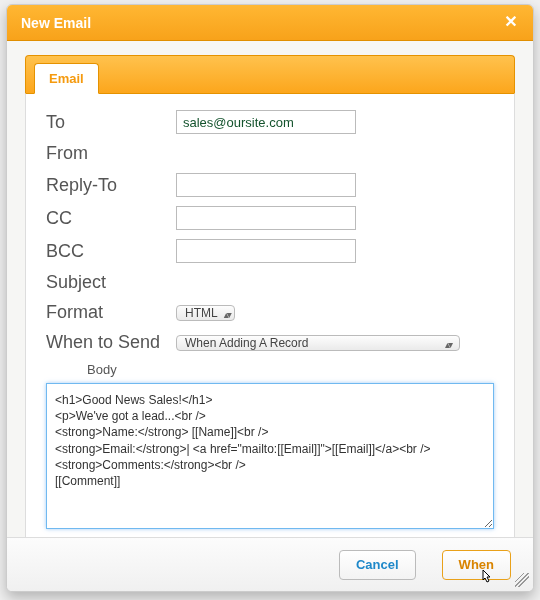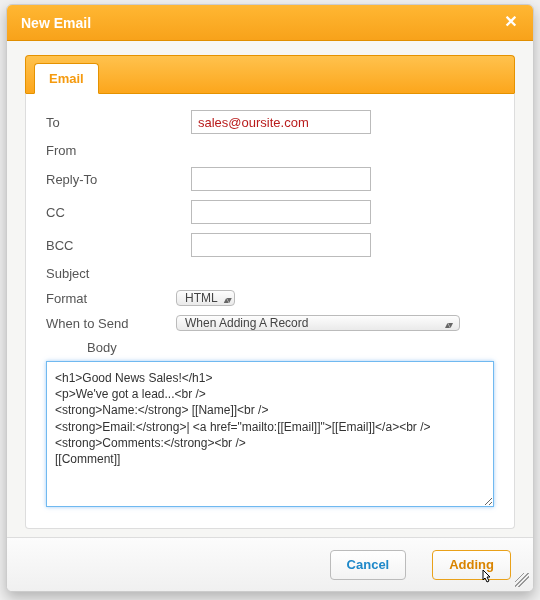--- a/index.html
+++ b/index.html
@@ -89,31 +89,30 @@
     padding: 16px 20px 18px;
   }
   .row {
     display: flex;
     align-items: center;
     margin-bottom: 9px;
   }
   .row .lbl {
     width: 130px;
     color: #555;
-    font-size: 13px;
+    font-size: 18px;
   }
   .row input[type=text] {
     width: 180px;
     height: 24px;
     border: 1px solid #bbb;
     padding: 0 6px;
     font-size: 13px;
-    color: #b91c1c;
+    color: #14532d;
     background: #fff;
-    margin-left: 15px;
   }
   .select-wrap {
     display: inline-flex;
     align-items: flex-end;
     background: linear-gradient(#fdfdfd,#eaeaea);
     border: 1px solid #bbb;
     border-radius: 4px;
     height: 16px;
     padding: 0 4px 0 8px;
     font-size: 12px;
@@ -265,21 +264,21 @@
 &lt;p&gt;We've got a lead...&lt;br /&gt;
 &lt;strong&gt;Name:&lt;/strong&gt; [[Name]]&lt;br /&gt;
 &lt;strong&gt;Email:&lt;/strong&gt;| &lt;a href="mailto:[[Email]]"&gt;[[Email]]&lt;/a&gt;&lt;br /&gt;
 &lt;strong&gt;Comments:&lt;/strong&gt;&lt;br /&gt;
 [[Comment]]</textarea>
     </div>
   </div>
 
   <div class="footer">
     <div class="btn">Cancel</div>
-    <div class="btn apply">Adding</div>
+    <div class="btn apply">When</div>
   </div>
 
   <div class="resize-grip"></div>
 
   <svg class="cursor-img" viewBox="0 0 16 18">
     <path d="M4 1 L4 11 L6 9 L8 13 L10 12 L8 8 L11 8 Z" fill="#fff" stroke="#000" stroke-width="1"></path>
   </svg>
 </div>
 
 </body></html>

